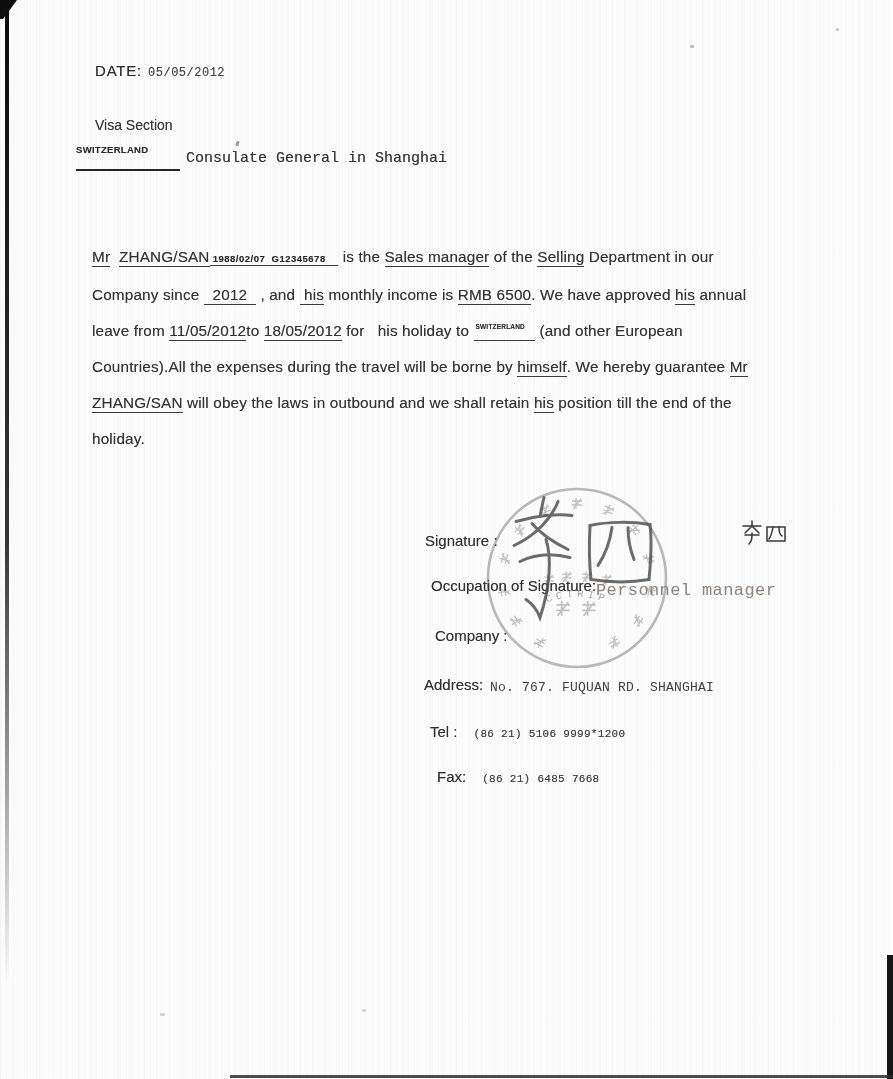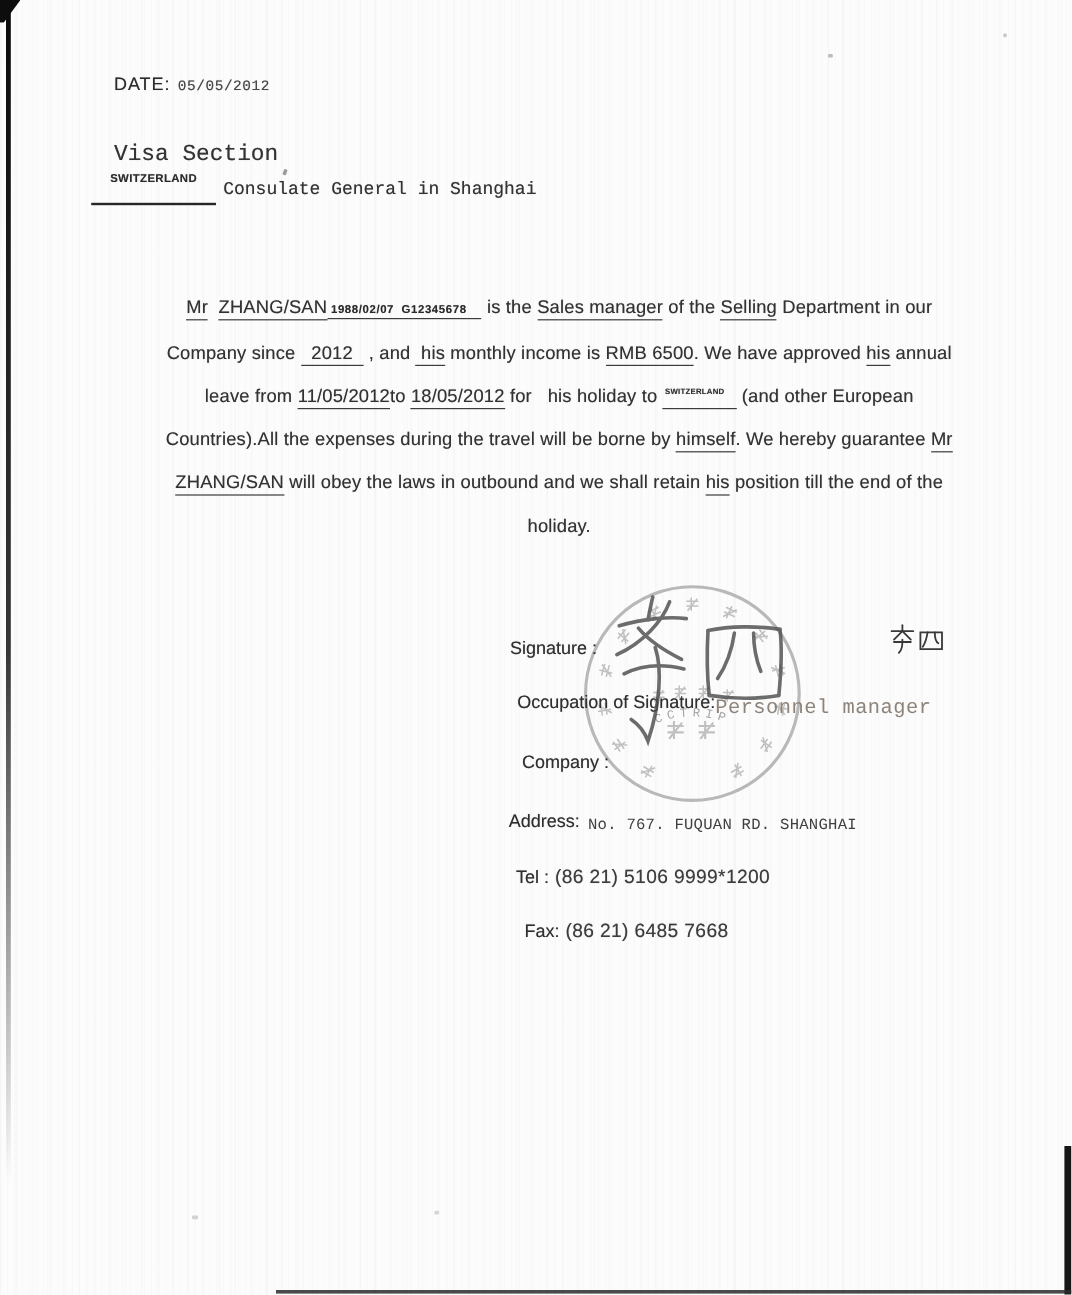--- a/index.html
+++ b/index.html
@@ -3,56 +3,55 @@
 <meta charset="utf-8">
 <style>
   html,body{margin:0;padding:0;background:#ffffff;}
   .page{
     position:relative;width:893px;height:1079px;overflow:hidden;
     font-family:"Liberation Sans",sans-serif;color:#323232;
     background:
       repeating-linear-gradient(90deg, rgba(120,120,120,0.028) 0 1px, rgba(0,0,0,0) 1px 6px),
       repeating-linear-gradient(90deg, rgba(100,100,100,0.02) 0 2px, rgba(0,0,0,0) 2px 13px),
       #fcfcfc;
-    text-align: center;
   }
   .abs{position:absolute;}
   .doc-text{text-shadow:0 0 .6px rgba(50,50,50,.5);}
   
   .edge-left{left:5px;top:0;width:4px;height:985px;
     background:linear-gradient(#0a0a0a 0%,#363636 55%,rgba(70,70,70,0) 100%);}
   .corner-tl{left:0;top:0;width:17px;height:19px;background:#0d0d0d;
     clip-path:polygon(0 0,100% 0,18% 100%,0 100%);}
   .edge-right-b{right:0;top:955px;width:6px;height:124px;background:#161616;}
   .edge-bottom{left:230px;top:1075px;width:663px;height:3px;background:#2b2b2b;opacity:.85;}
   .speck{border-radius:1px;}
   
   .date-line{left:95px;top:62px;font-size:15px;letter-spacing:.8px;color:#2b2b2b;}
   .date-line .val{font-family:"Liberation Mono",monospace;font-size:12px;color:#474747;letter-spacing:.5px;margin-left:6px;}
-  .visa-section{left:95px;top:117px;font-size:19px;color:#333;font-family:Liberation Mono, monospace;}
+  .visa-section{left:95px;top:117px;font-size:14px;color:#333;}
   .country-block{left:76px;top:144px;width:104px;height:25px;border-bottom:2px solid #262626;
     font-size:9.5px;font-weight:700;letter-spacing:.3px;color:#2c2c2c;}
   .consulate{left:186px;top:150px;font-size:15px;color:#333;font-family:Liberation Mono, monospace;}
   
   .body-par{left:92px;top:239px;width:748px;font-size:15.3px;line-height:36px;
     letter-spacing:.15px;color:#323232;white-space:pre-wrap;}
   .u{border-bottom:1.6px solid #3b3b3b;padding-bottom:1px;}
   .sm{font-size:9.5px;font-weight:700;letter-spacing:.5px;color:#2a2a2a;}
   .tiny{display:inline-block;font-size:6.5px;font-weight:700;line-height:7px;
     padding:0 10px 10px 2px;vertical-align:7px;letter-spacing:.2px;}
   
   .sig-label{font-size:15px;color:#2f2f2f;z-index:2;}
   .mono-val{font-family:"Liberation Mono",monospace;z-index:2;}
   .stamp{left:479px;top:483px;z-index:1;opacity:.92;}
   .handsig{left:506px;top:490px;z-index:3;}
   .printed-name{left:741px;top:519px;z-index:2;}
   .occ-val{left:596px;top:581px;font-size:17px;color:#8d8379;letter-spacing:.4px;}
   .comp-val{left:504px;top:630px;font-size:12.5px;color:#4e4e4e;letter-spacing:.2px;}
   .addr-val{left:490px;top:680px;font-size:13px;color:#3f3f3f;letter-spacing:.2px;}
-  .telfax .val{font-size:16px;color:#3c3c3c;margin-left:5px;letter-spacing:.3px;}
+  .telfax .val{font-size:11px;color:#3c3c3c;margin-left:16px;letter-spacing:.3px;font-family:Liberation Mono, monospace;}
 </style>
 </head>
 <body>
 
 <div class="page">
 
   <div class="abs edge-left"></div>
   <div class="abs corner-tl"></div>
   <div class="abs edge-right-b"></div>
   <div class="abs edge-bottom"></div>

